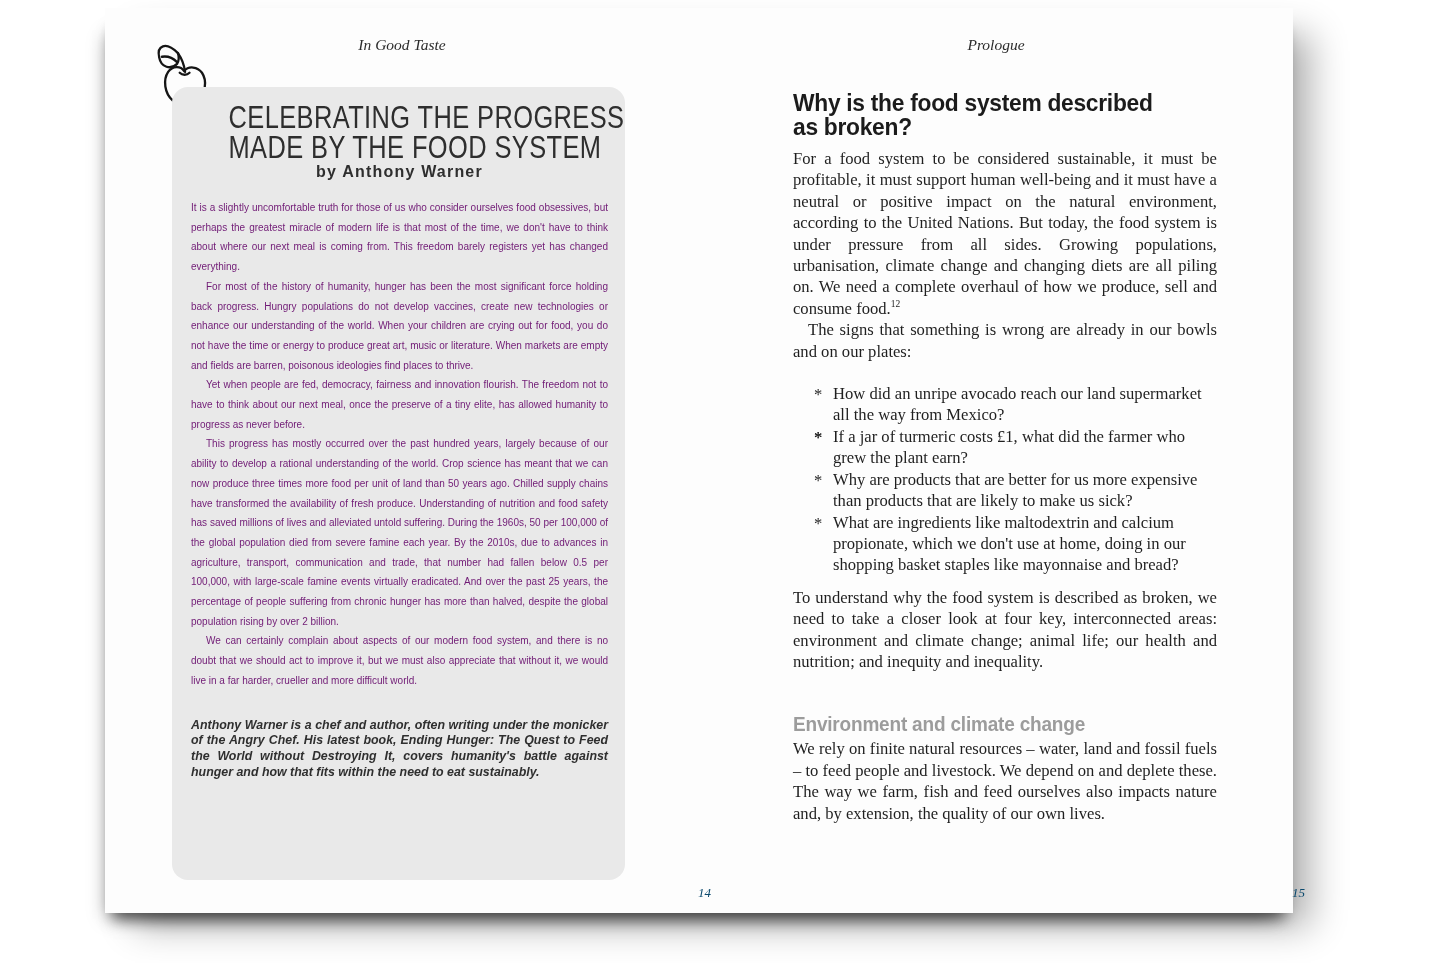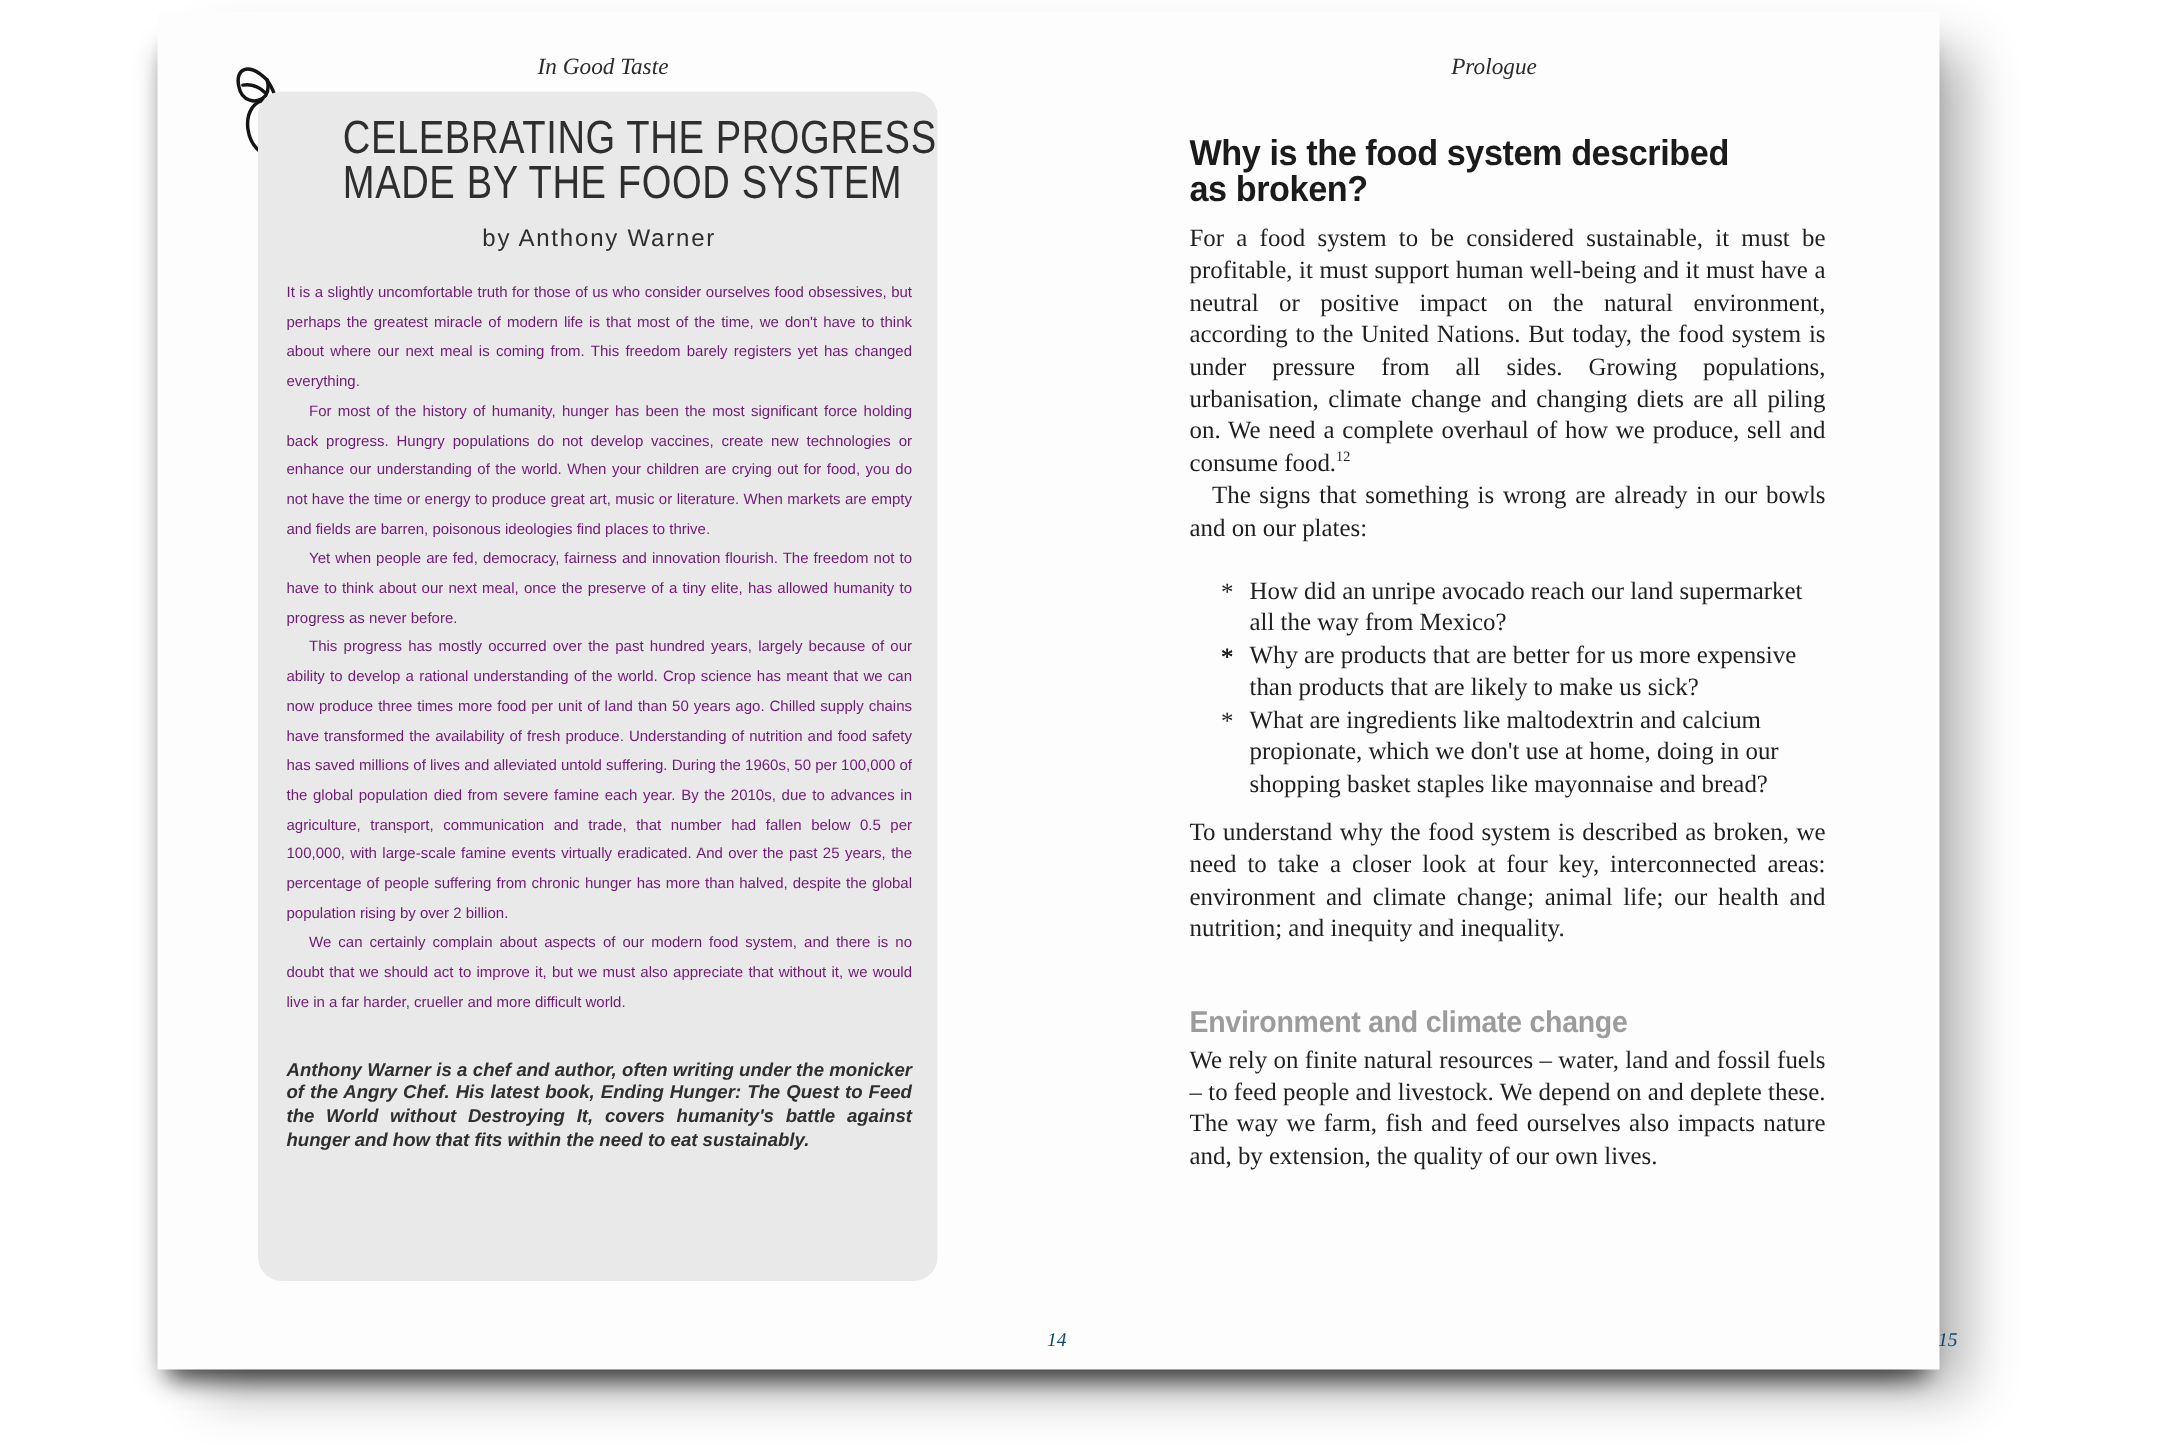--- a/index.html
+++ b/index.html
@@ -16,30 +16,30 @@
   .page-left  { left:0;   width:594px; }
   .page-right { left:594px; width:594px; }
 
   .running-head { position:absolute; top:28px; left:0; width:100%;
                   text-align:center; font-family:"Liberation Serif", serif;
                   font-style:italic; font-size:15.5px; color:#2b2b2b; }
 
   .apple { position:absolute; left:48px; top:30px; }
 
   
-  .gray-box { position:absolute; left:67px; top:53px; width:453px; height:793px;
+  .gray-box { position:absolute; left:67px; top:79px; width:453px; height:793px;
               background:#e9e9e9; border-radius:16px; padding:16px 17px 0 19px; }
 
   .box-title { text-align:center; color:#2e2e2e; font-weight:400;
                font-size:31px; line-height:30px; letter-spacing:0.5px; }
   .box-title .tline { display:block; transform:scaleX(0.82); transform-origin:50% 50%;
                       white-space:nowrap; }
 
-  .byline { text-align:center; font-weight:400; font-size:16px;
-            letter-spacing:1.2px; color:#2e2e2e; margin-top:14px; }
+  .byline { text-align:center; font-weight:700; font-size:16px;
+            letter-spacing:1.2px; color:#2e2e2e; }
 
   .box-body { margin-top:17px; }
   .box-body p { font-size:10px; line-height:19.7px; color:#701a75;
                 text-align:justify; text-indent:15px; }
   .box-body p.no-indent { text-indent:0; }
 
   .author-note { margin-top:27px; font-style:italic; font-weight:700;
                  font-size:12.4px; line-height:15.9px; color:#2f2f2f;
                  text-align:justify; }
 
@@ -135,20 +135,21 @@
       <ul class="star-list">
         <li>
           <span class="marker">*</span>
           <span>How did an unripe avocado reach our land supermarket all the way from Mexico?</span>
         </li>
         <li>
           <span class="marker">*</span>
         </li>
         <li>
           <span class="marker">*</span>
+          <span>If a jar of turmeric costs £1, what did the farmer who grew the plant earn?</span>
         </li>
         <li>
           <span class="marker">*</span>
           <span>Why are products that are better for us more expensive than products that are likely to make us sick?</span>
         </li>
         <li>
           <span class="marker">*</span>
           <span>What are ingredients like maltodextrin and calcium propionate, which we don't use at home, doing in our shopping basket staples like mayonnaise and bread?</span>
         </li>
       </ul>

